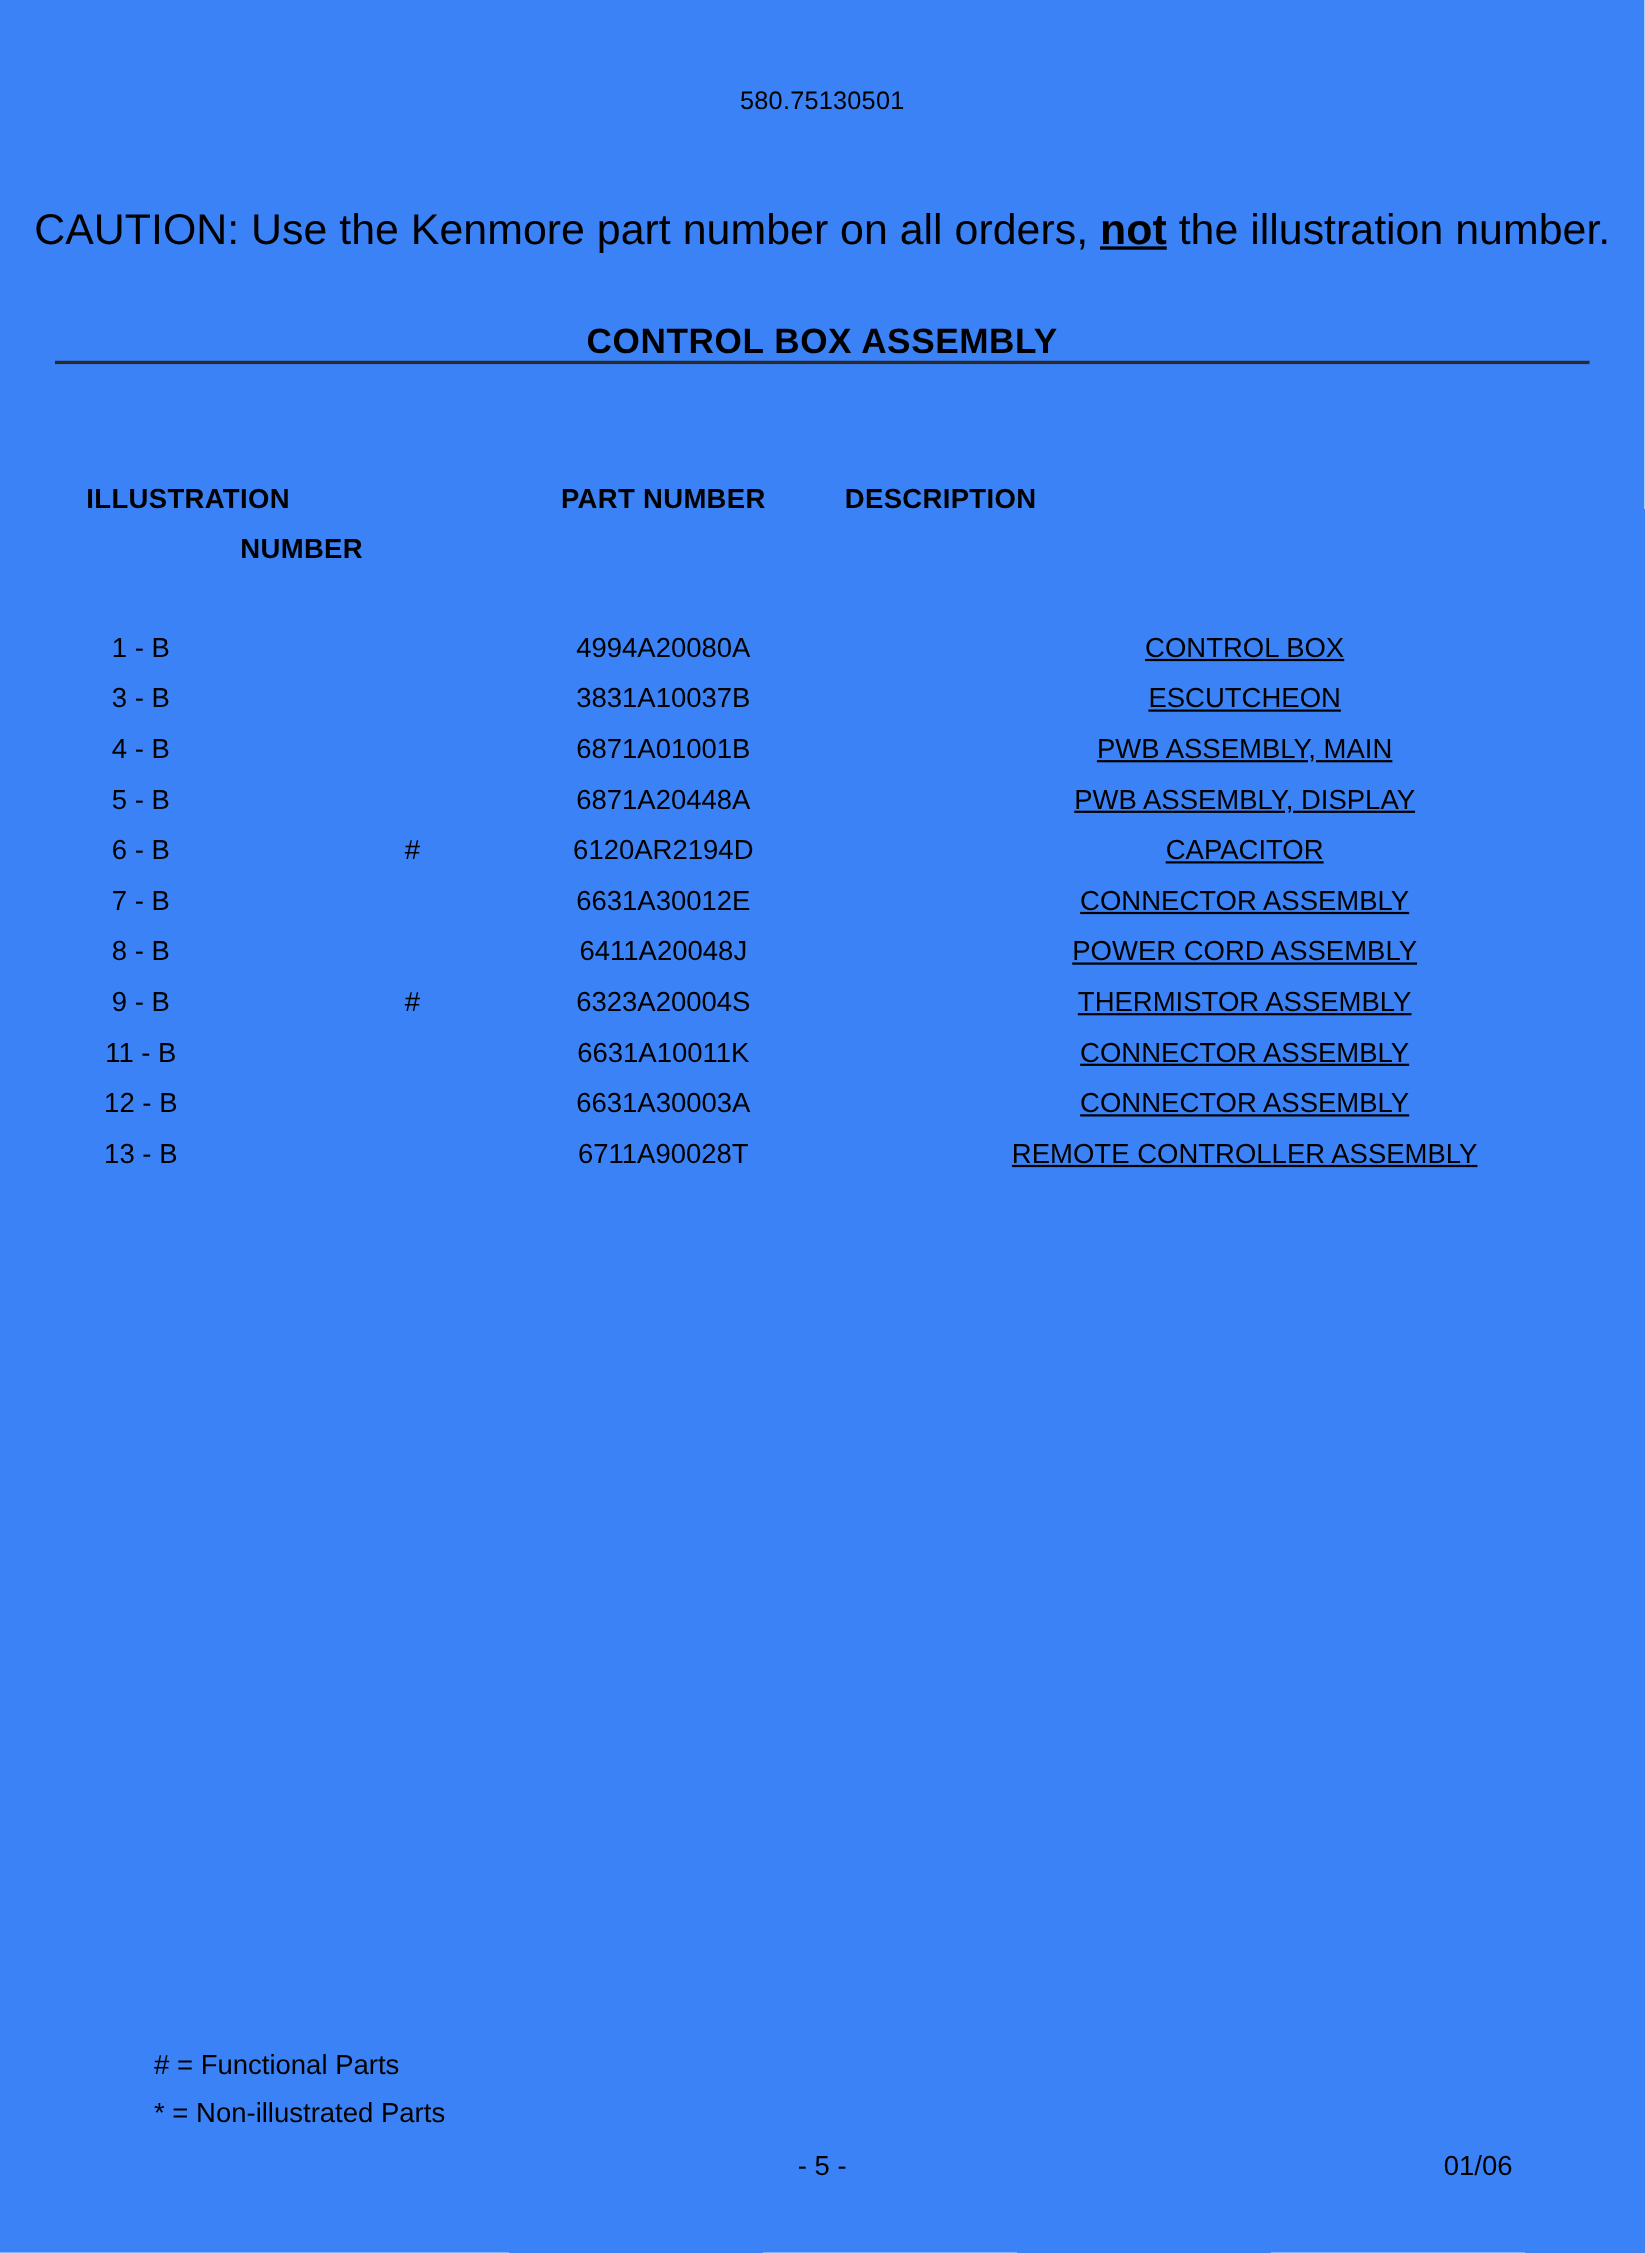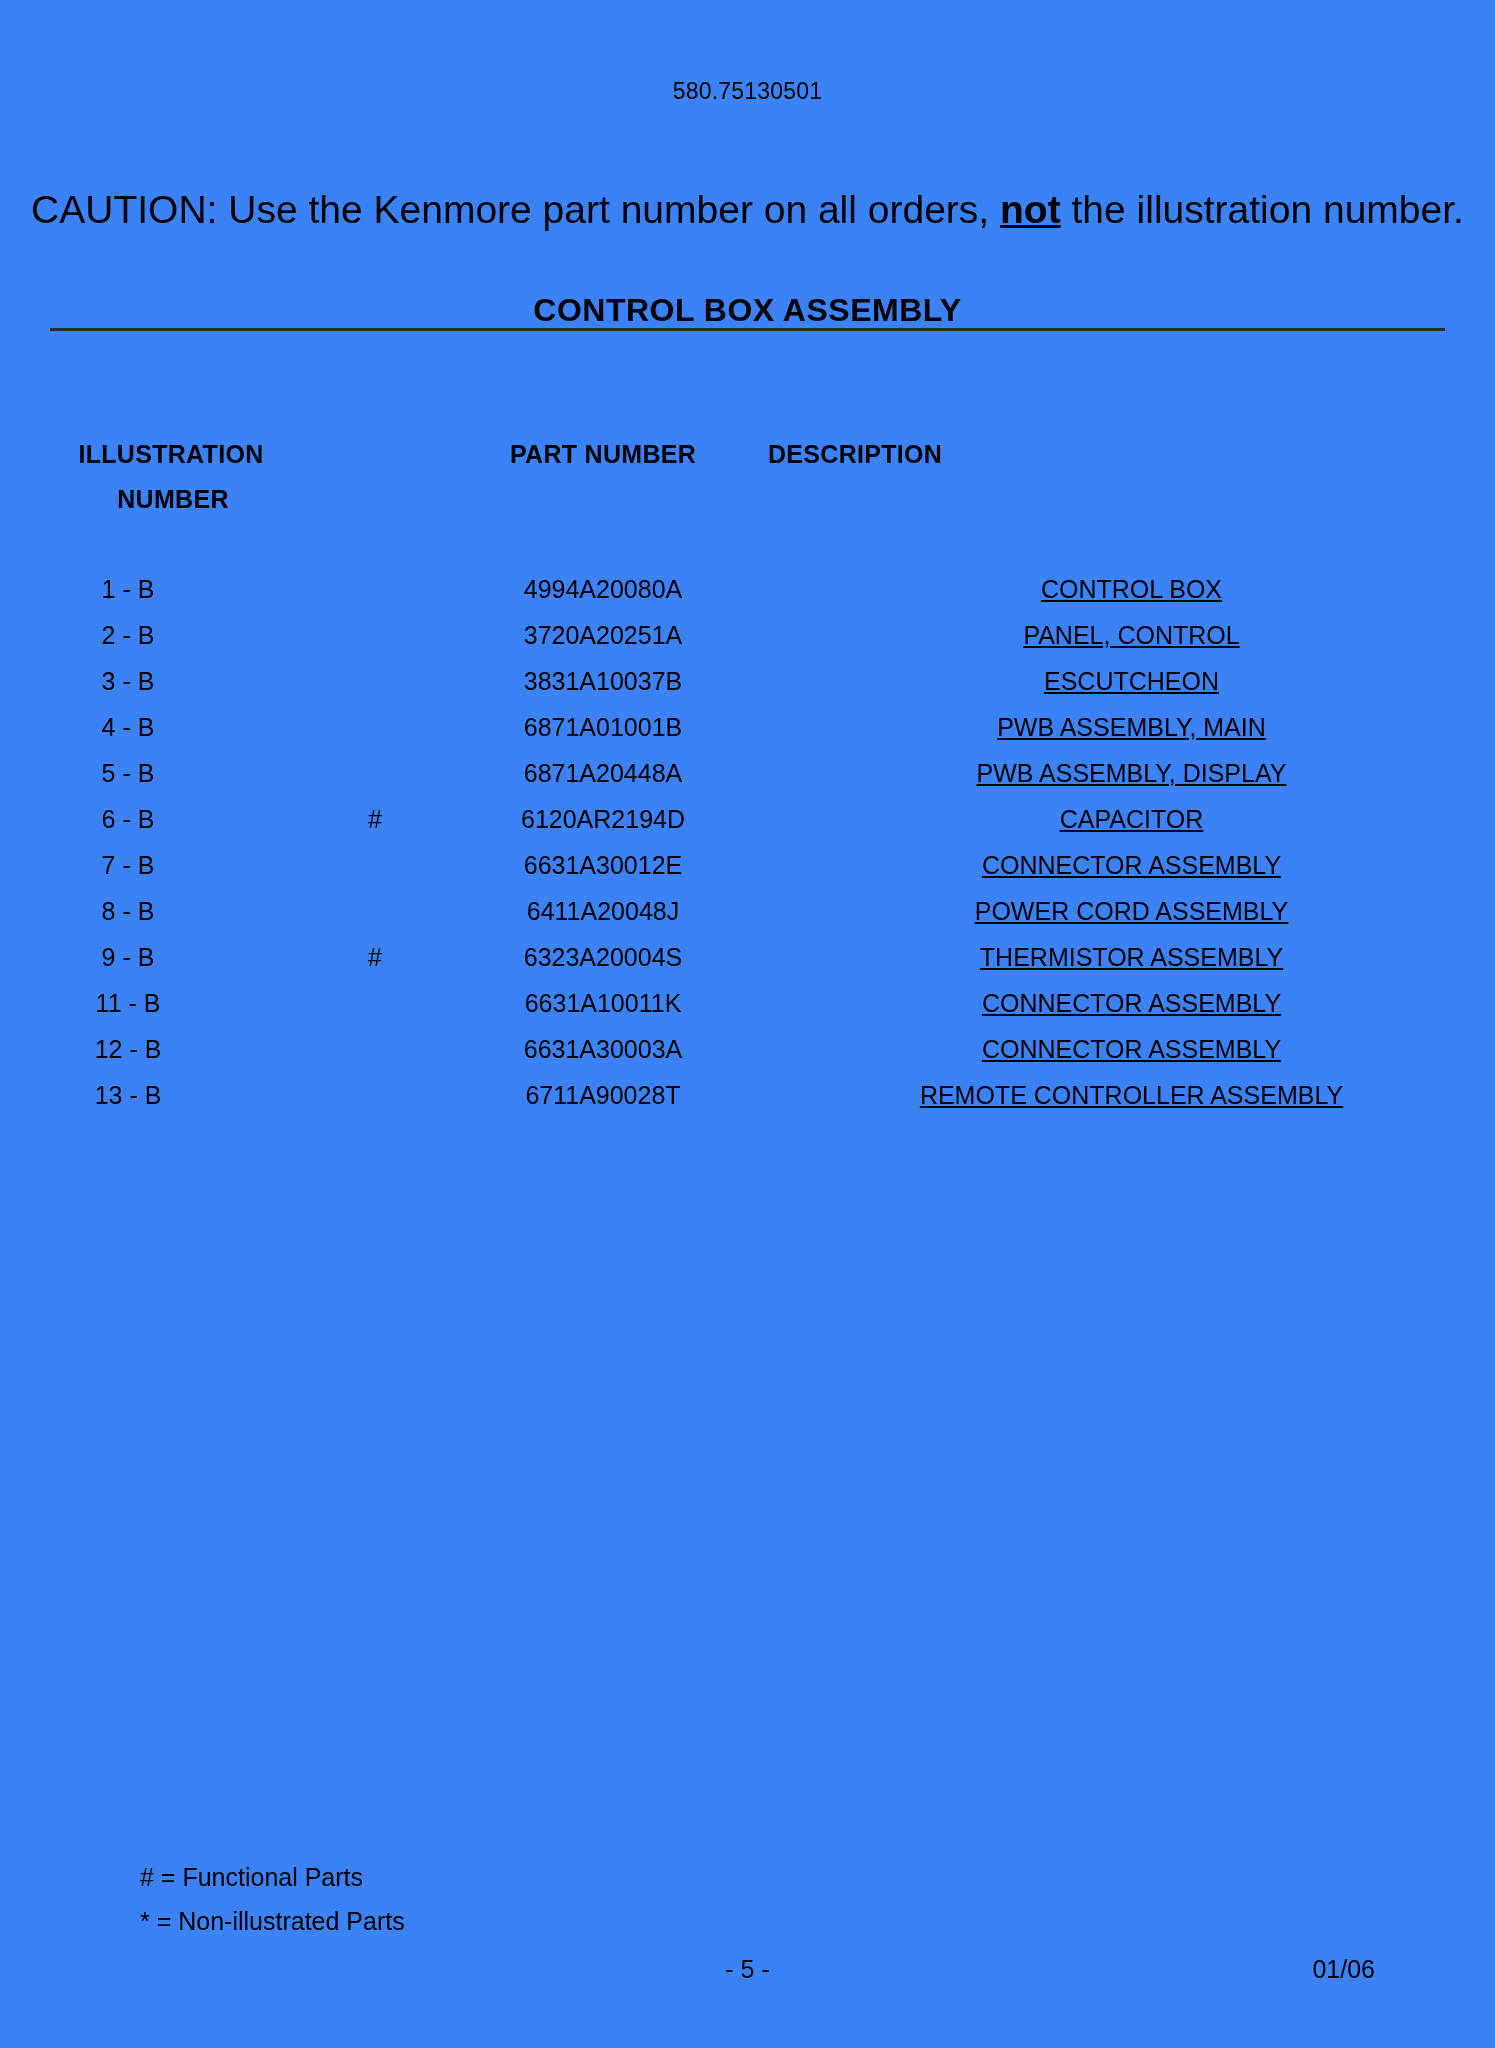--- a/index.html
+++ b/index.html
@@ -94,21 +94,21 @@
   }
 
   th.h-illus {
     text-align: center;
     font-weight: bold;
     letter-spacing: 0.3px;
     padding-left: 12px;
   }
   th.h-illus .sub {
     display: block;
-    text-align: center;
+    text-align: right;
     padding-left: 4px;
   }
   th.h-mark { text-align: center; }
   th.h-part {
     text-align: center;
     font-weight: bold;
     letter-spacing: 0.3px;
     padding-left: 6px;
   }
   th.h-desc {
@@ -219,26 +219,20 @@
         </tr>
       </thead>
       <tbody id="parts-body">
           <tr>
             <td class="cell-illus">1 - B</td>
             <td class="cell-mark"></td>
             <td class="cell-part">4994A20080A</td>
             <td class="cell-desc">CONTROL BOX</td>
           </tr>
           <tr>
-            <td class="cell-illus">2 - B</td>
-            <td class="cell-mark"></td>
-            <td class="cell-part">3720A20251A</td>
-            <td class="cell-desc">PANEL, CONTROL</td>
-          </tr>
-          <tr>
             <td class="cell-illus">3 - B</td>
             <td class="cell-mark"></td>
             <td class="cell-part">3831A10037B</td>
             <td class="cell-desc">ESCUTCHEON</td>
           </tr>
           <tr>
             <td class="cell-illus">4 - B</td>
             <td class="cell-mark"></td>
             <td class="cell-part">6871A01001B</td>
             <td class="cell-desc">PWB ASSEMBLY, MAIN</td>

